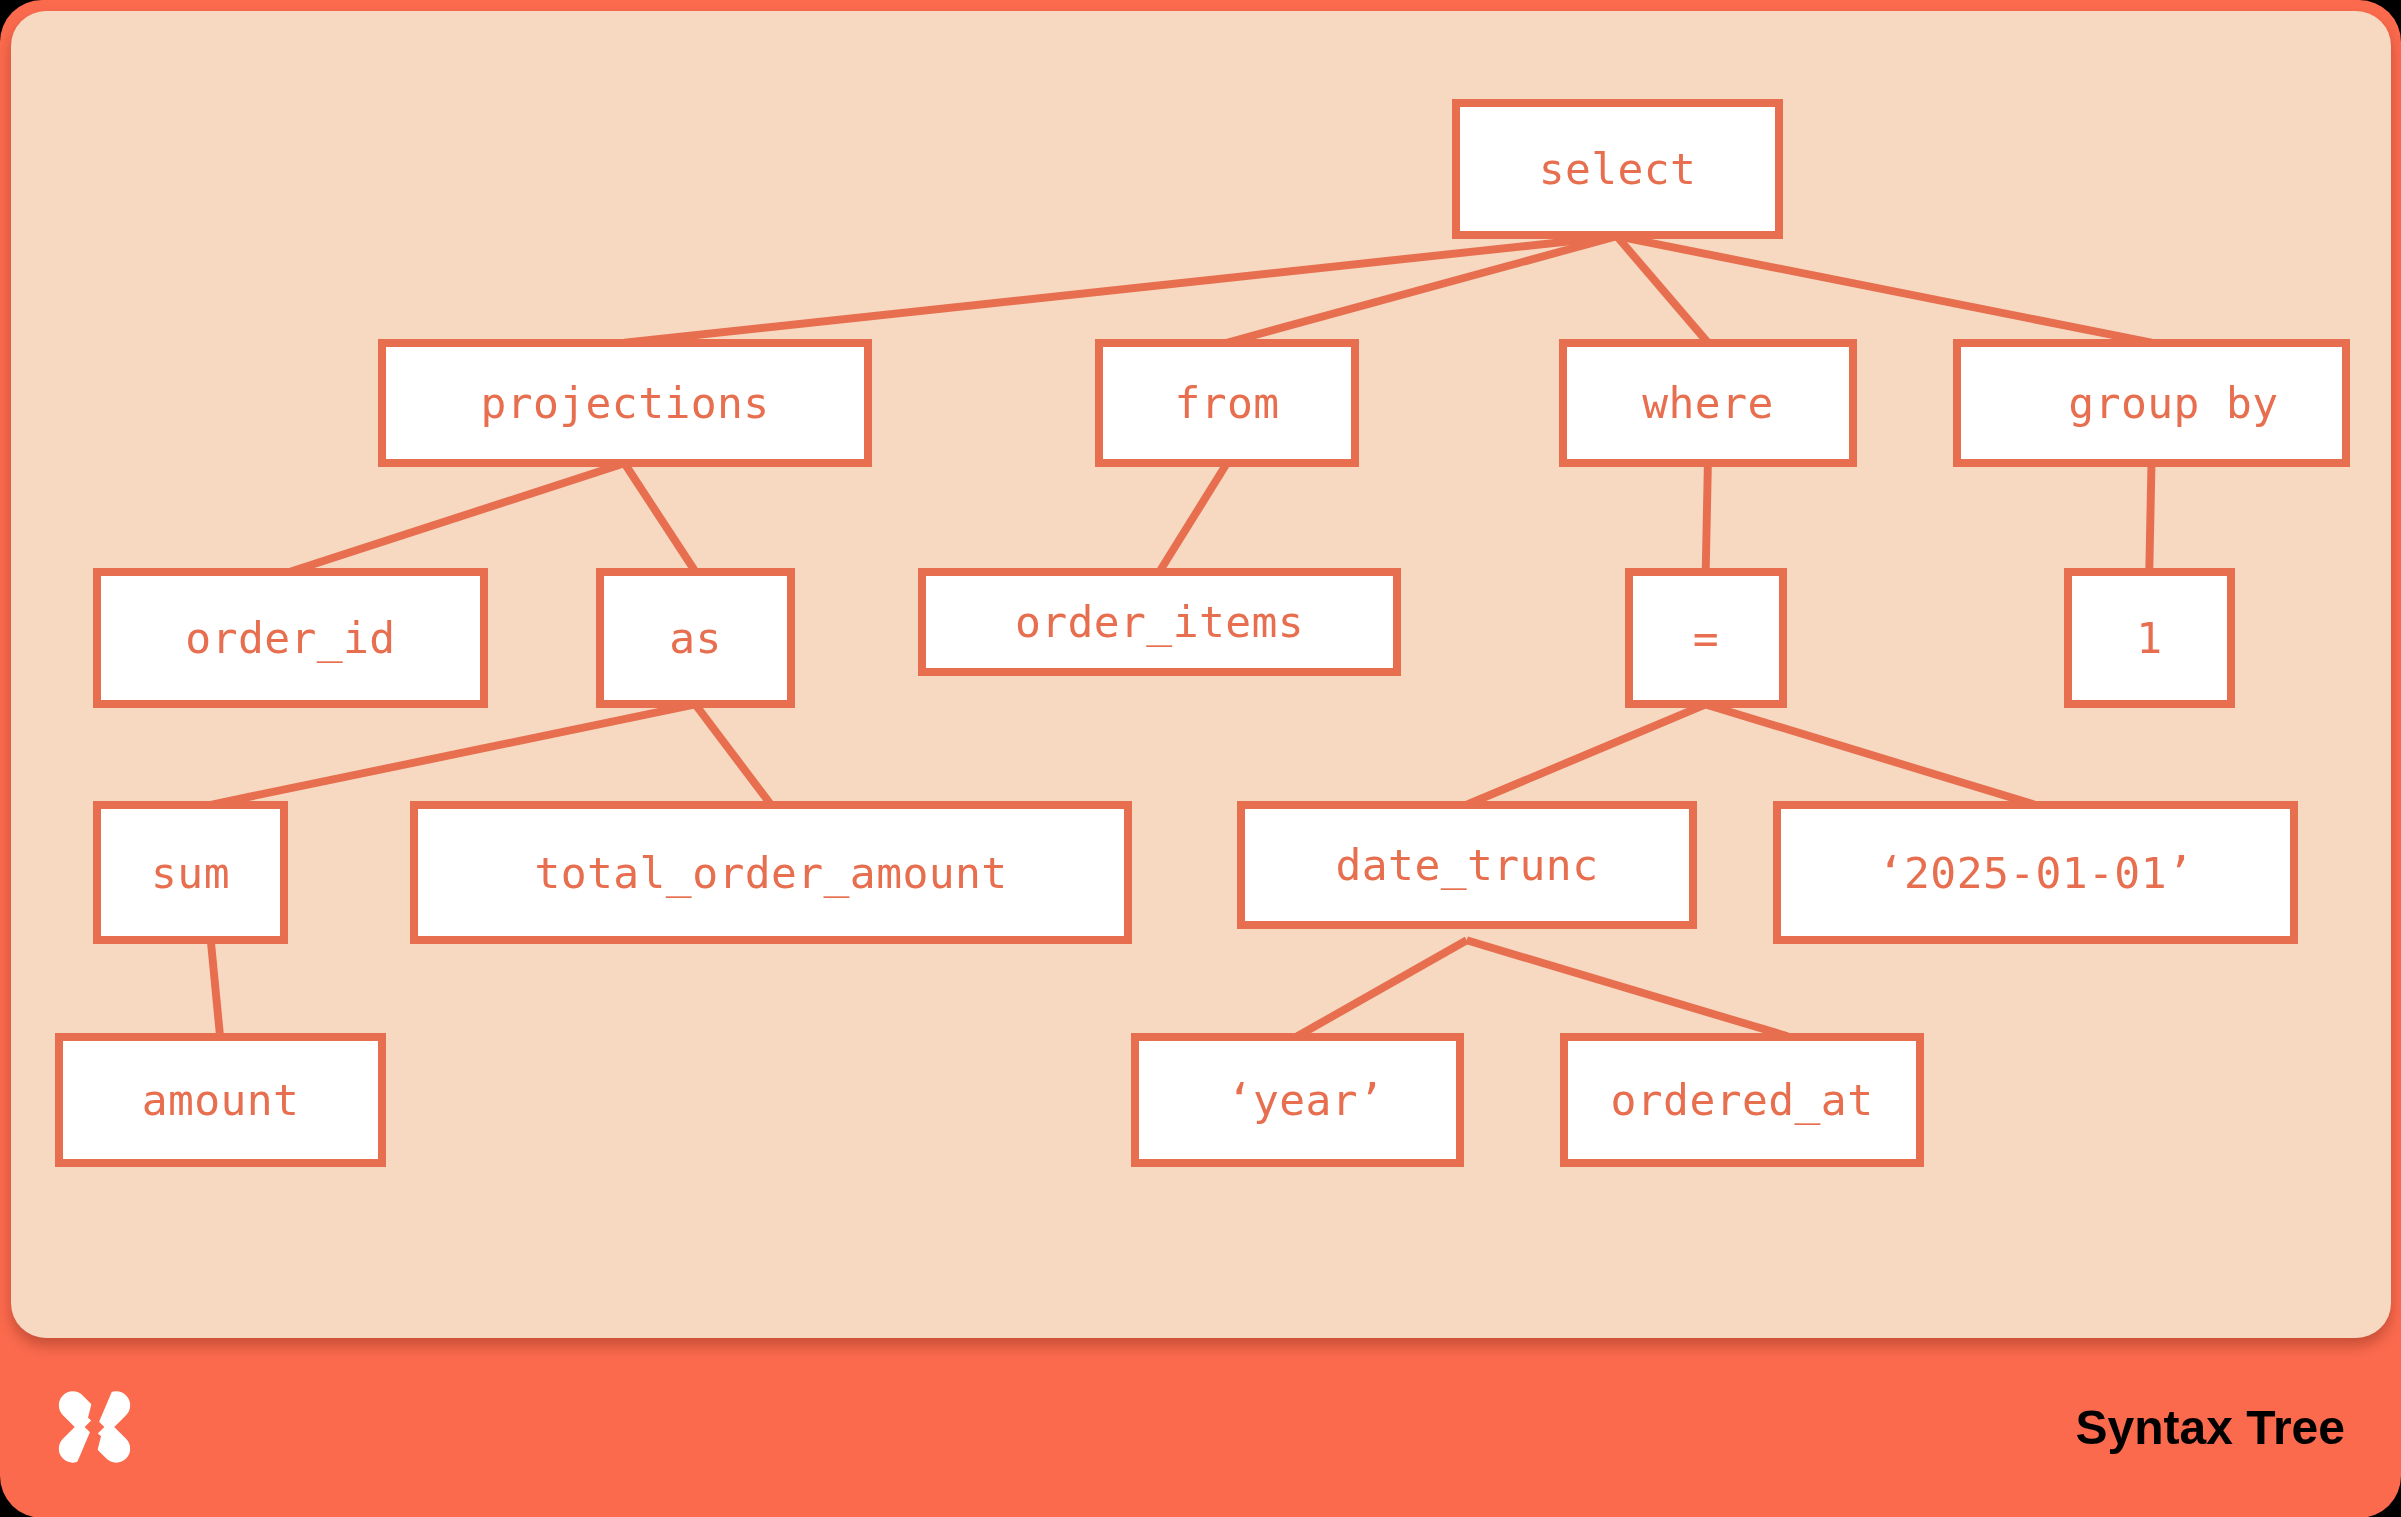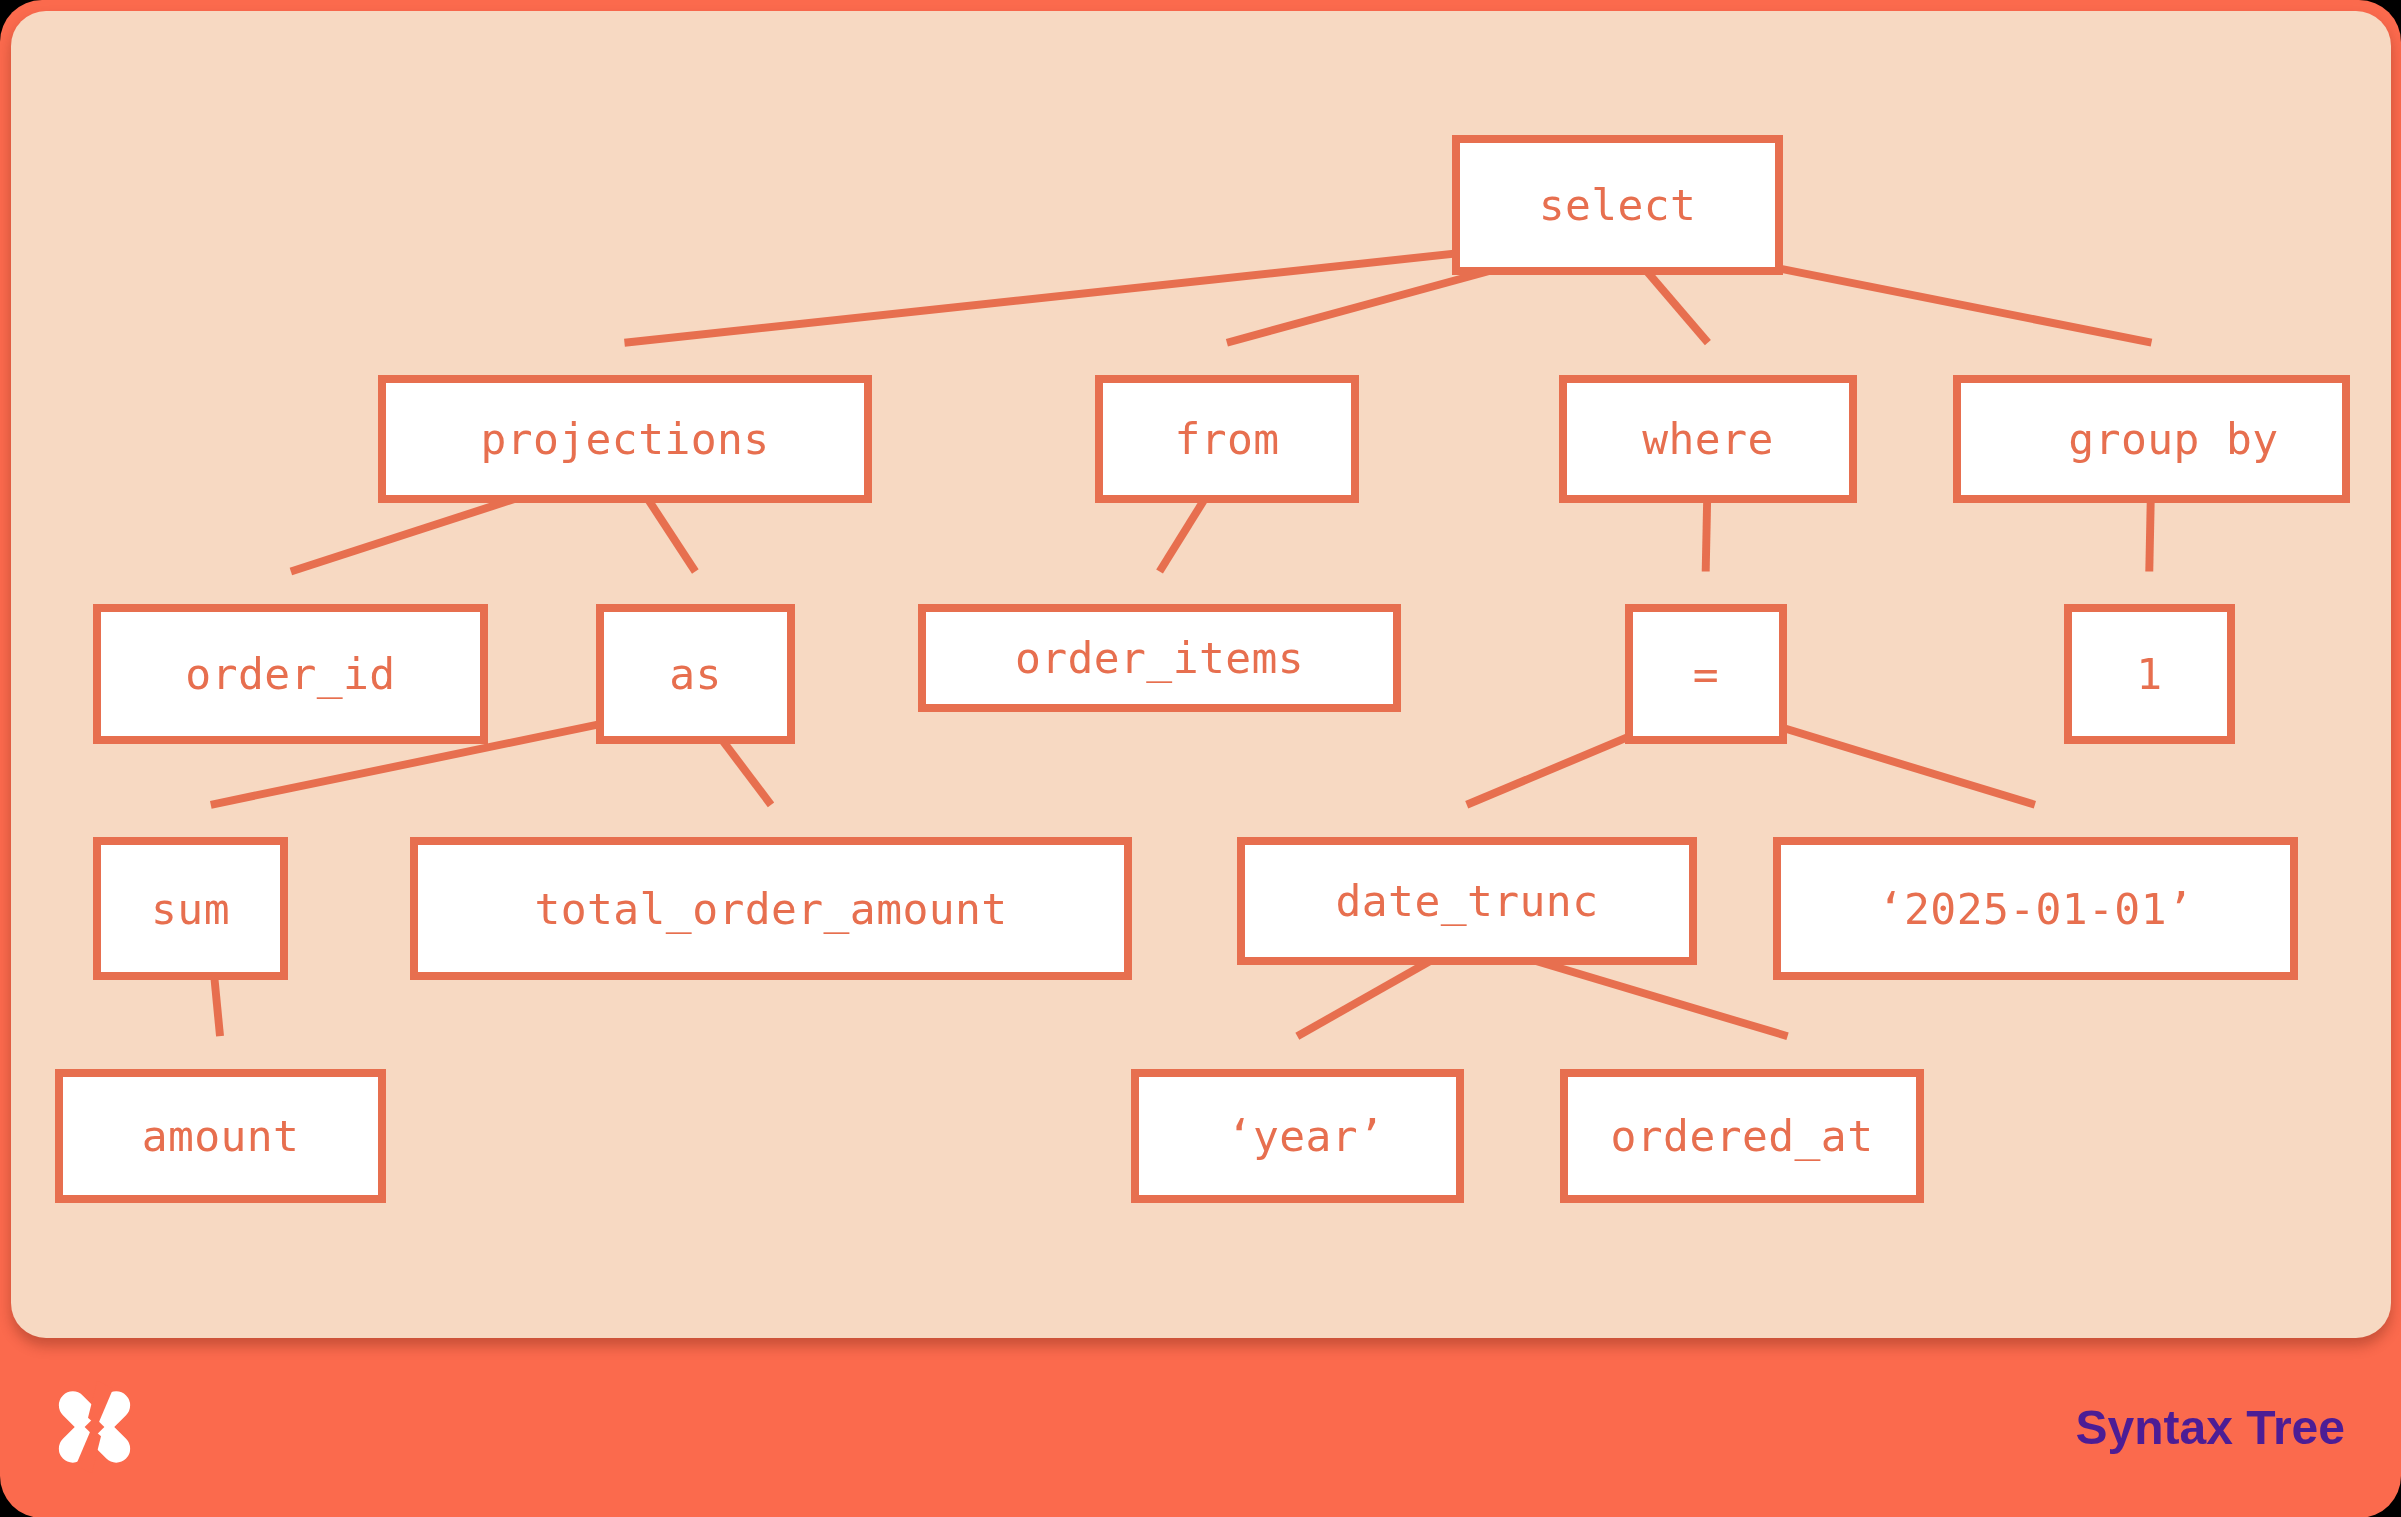--- a/index.html
+++ b/index.html
@@ -47,21 +47,20 @@
     box-sizing: border-box;
     background: #FFFFFF;
     border: 8.8px solid var(--line, #E76F4F);
     color: var(--line, #E76F4F);
     display: flex;
     align-items: center;
     justify-content: center;
     font-size: 43px;
     letter-spacing: 0.4px;
     white-space: pre;
-    margin-top: 36px;
   }
   .footer {
     position: absolute;
     left: 0;
     top: 1337px;
     width: 2401px;
     height: 180px;
     display: flex;
     align-items: center;
   }
@@ -74,21 +73,21 @@
     height: 93px;
   }
   .footer-title {
     position: absolute;
     right: 56px;
     top: 50%;
     transform: translateY(-50%);
     font-family: "Liberation Sans", sans-serif;
     font-weight: bold;
     font-size: 48px;
-    color: #4c1d95;
+    color: #000000;
     letter-spacing: 0px;
   }
 </style>
 </head>
 <body>
 
 <div class="page">
 
   <div class="panel"></div>
 

